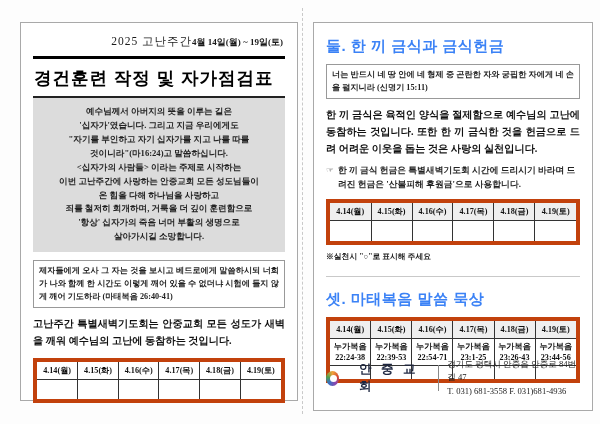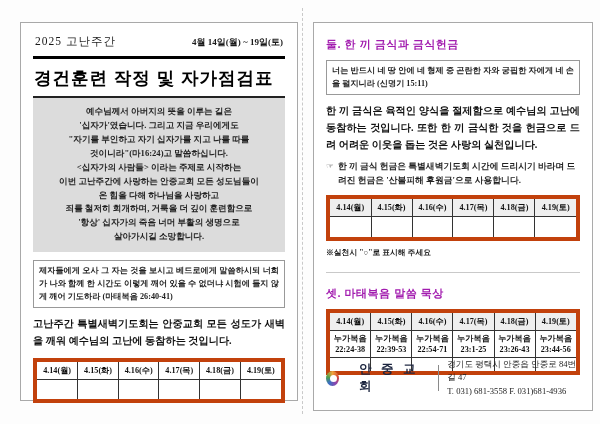--- a/index.html
+++ b/index.html
@@ -7,34 +7,34 @@
               font-family:"Liberation Serif", serif; color:#1a1a1a; }
   .canvas { position:relative; width:600px; height:424px; background:#fdfdfd; }
 
   .fold-line { position:absolute; left:302px; top:8px; height:406px; width:0;
                border-left:1px dashed #c9c9c9; }
 
   .page { position:absolute; background:#ffffff; border:1px solid #a9a9a9; }
   .page-left  { left:20px;  top:22px; width:278px; height:379px; padding:9px 12px 8px; }
   .page-right { left:313px; top:22px; width:280px; height:389px; padding:14px 12px 10px; }
 
-  .doc-header { display:flex; justify-content:space-between; align-items:baseline; padding:2px 2px 0; }
+  .doc-header { display:flex; justify-content:flex-end; align-items:baseline; padding:2px 2px 0; }
   .doc-header .y { font-size:11.5px; letter-spacing:1px; }
   .doc-header .d { font-size:9px; font-weight:bold; }
 
   .title-block { margin-top:7px; border-top:3px solid #000; border-bottom:2px solid #222;
                  padding:7px 1px 6px; }
   .title-block h1 { font-family:"Liberation Sans", sans-serif; font-size:17.5px;
                     font-weight:bold; letter-spacing:1px; color:#000; }
 
   .intro-box { background:#dcdcdc; padding:7px 4px 8px; text-align:center;
                font-size:8.6px; font-weight:bold; line-height:1.62; white-space:pre-line; color:#222; }
 
-  .sec-heading { font-family:"Liberation Sans", sans-serif; font-size:11px; font-weight:bold;
-                 color:#a21caf; letter-spacing:0.5px; }
+  .sec-heading { font-family:"Liberation Sans", sans-serif; font-size:15px; font-weight:bold;
+                 color:#3b82f6; letter-spacing:0.5px; }
   .mt-sec { margin-top:13px; }
 
   .verse-box { margin-top:8px; border:1px solid #999; padding:4px 5px; font-size:8.2px;
                font-weight:bold; line-height:1.55; text-align:justify; color:#222; }
 
   .body-text { margin-top:8px; font-size:10.2px; font-weight:bold; line-height:1.65;
                text-align:justify; color:#111; }
 
   .pointer-line { margin-top:5px; display:flex; font-size:8.8px; font-weight:bold; line-height:1.6; color:#222; }
   .pointer-line .glyph { color:#777; margin-right:4px; font-weight:normal; }

